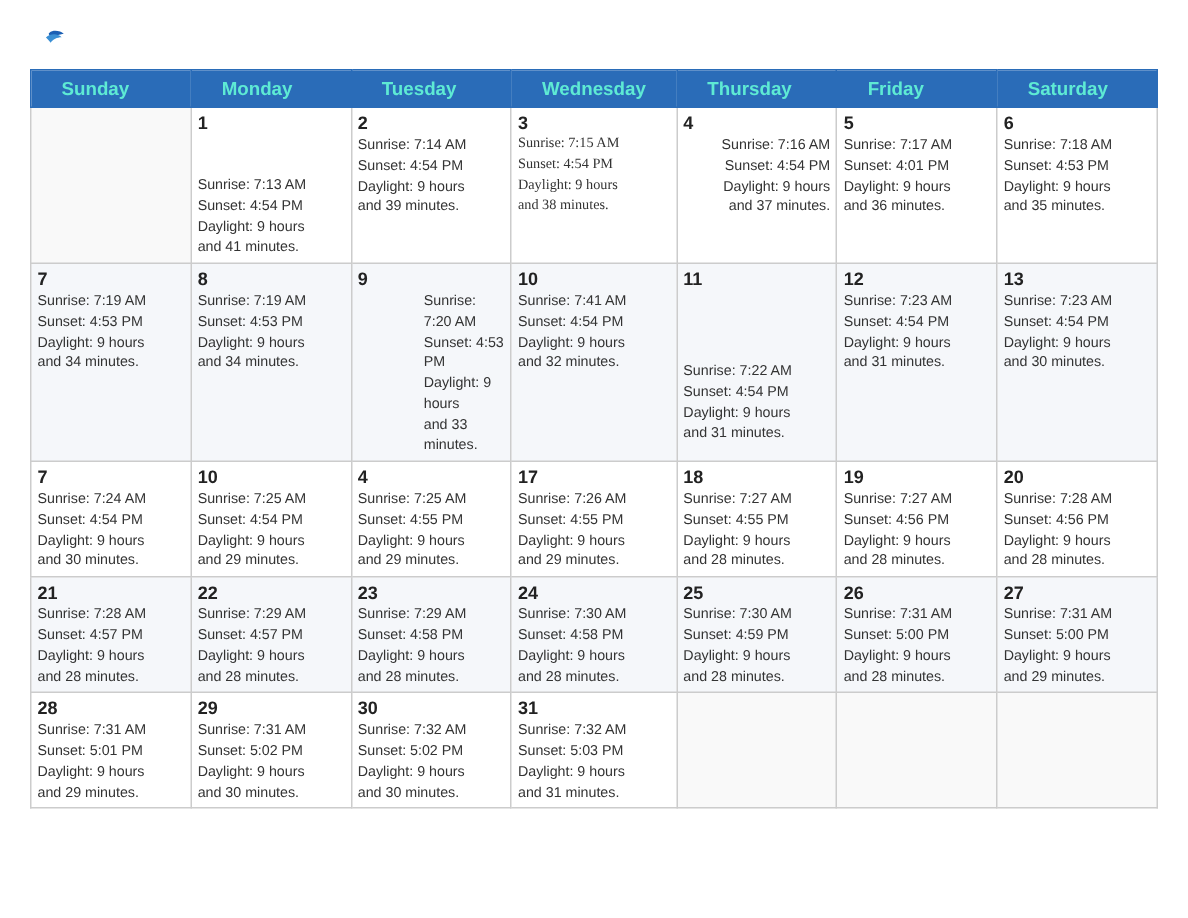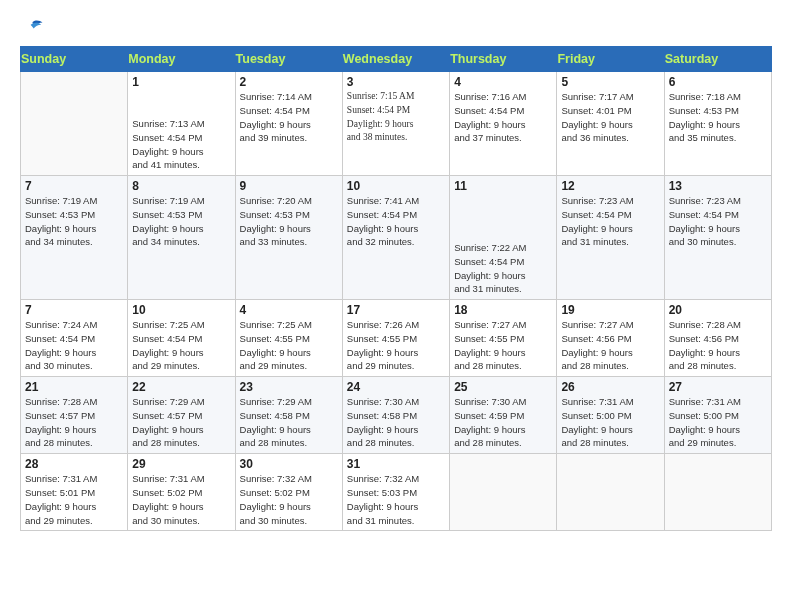--- a/index.html
+++ b/index.html
@@ -60,24 +60,24 @@
       color: #555;
       margin-top: 2px;
     }
     .calendar {
       width: 100%;
       border-collapse: collapse;
       border: 1px solid #ccc;
     }
     .calendar th {
       background: #2a6cb8;
-      color: #bef264;
+      color: #5eead4;
       font-size: 12.5px;
       font-weight: bold;
-      padding: 5px 0;
+      padding: 5px 20px;
       text-align: left;
       border: 1px solid #2a6cb8;
     }
     .calendar td {
       vertical-align: top;
       border: 1px solid #ccc;
       padding: 3px 4px;
       width: 107px;
       min-height: 72px;
       background: #fff;
@@ -153,21 +153,21 @@
           </td>
           <td>
             <span class="day-num">3</span>
             <div class="day-info" style="white-space: pre-line; font-family: Liberation Serif, serif;">Sunrise: 7:15 AM
 Sunset: 4:54 PM
 Daylight: 9 hours
 and 38 minutes.</div>
           </td>
           <td>
             <span class="day-num">4</span>
-            <div class="day-info" style="white-space: pre-line;">Sunrise: 7:16 AM
+            <div class="day-info" style="white-space: pre-line; text-align: right;">Sunrise: 7:16 AM
 Sunset: 4:54 PM
 Daylight: 9 hours
 and 37 minutes.</div>
           </td>
           <td>
             <span class="day-num">5</span>
             <div class="day-info" style="white-space: pre-line;">Sunrise: 7:17 AM
 Sunset: 4:01 PM
 Daylight: 9 hours
 and 36 minutes.</div>
@@ -190,21 +190,21 @@
           </td>
           <td>
             <span class="day-num">8</span>
             <div class="day-info" style="white-space: pre-line;">Sunrise: 7:19 AM
 Sunset: 4:53 PM
 Daylight: 9 hours
 and 34 minutes.</div>
           </td>
           <td>
             <span class="day-num">9</span>
-            <div class="day-info" style="white-space: pre-line;">Sunrise: 7:20 AM
+            <div class="day-info" style="white-space: pre-line; margin-left: 44px;">Sunrise: 7:20 AM
 Sunset: 4:53 PM
 Daylight: 9 hours
 and 33 minutes.</div>
           </td>
           <td>
             <span class="day-num">10</span>
             <div class="day-info" style="white-space: pre-line;">Sunrise: 7:41 AM
 Sunset: 4:54 PM
 Daylight: 9 hours
 and 32 minutes.</div>

